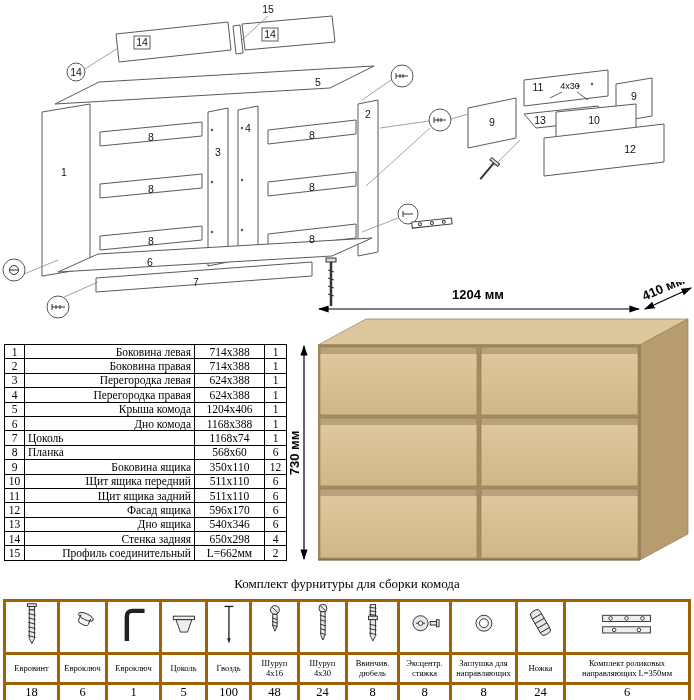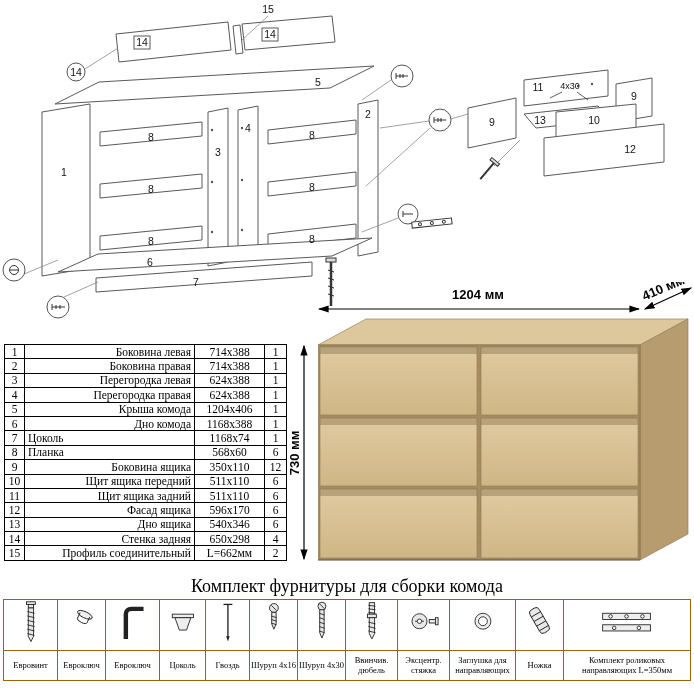--- a/index.html
+++ b/index.html
@@ -22,24 +22,24 @@
   .parts .c-size { width:70px;  text-align:center; }
   .parts .c-qty  { width:22px;  text-align:center; padding:0 1px; }
   .parts .center { text-align:left; }
 
   
   .product { position:absolute; left:288px; top:282px; width:470px; height:296px; }
   .dim { font:bold 13px "Liberation Sans", sans-serif; fill:#000; text-anchor:middle; }
 
   
   .hw-title { position:absolute; top:576px; left:0; width:100%; text-align:center;
-              font-size:18px; }
+              font-size:13px; }
   .hw { position:absolute; left:3px; top:599px; width:688px; border-collapse:collapse;
         table-layout:fixed; }
-  .hw td { border:1px solid #a16207; text-align:center; vertical-align:middle; overflow:hidden; }
+  .hw td { border:3px solid #a16207; text-align:center; vertical-align:middle; overflow:hidden; }
   .hw-icons td { height:50px; }
   .hw-names td { height:30px; font-size:8.5px; line-height:1.1; padding:1px; white-space:normal; }
   .hw-qty td   { height:17px; font-size:12.5px; }
   .hwic { height:46px; max-width:100%; }
 </style>
 </head>
 <body>
 
 <div class="sheet">
 
@@ -501,16 +501,30 @@
         <td>Цоколь</td>
         <td>Гвоздь</td>
         <td>Шуруп 4x16</td>
         <td>Шуруп 4x30</td>
         <td>Ввинчив. дюбель</td>
         <td>Эксцентр. стяжка</td>
         <td>Заглушка для направляющих</td>
         <td>Ножка</td>
         <td>Комплект роликовых направляющих L=350мм</td>
       </tr>
+      <tr class="hw-qty">
+        <td>18</td>
+        <td>6</td>
+        <td>1</td>
+        <td>5</td>
+        <td>100</td>
+        <td>48</td>
+        <td>24</td>
+        <td>8</td>
+        <td>8</td>
+        <td>8</td>
+        <td>24</td>
+        <td>6</td>
+      </tr>
     </tbody>
   </table>
 
 </div>
 
 </body></html>

